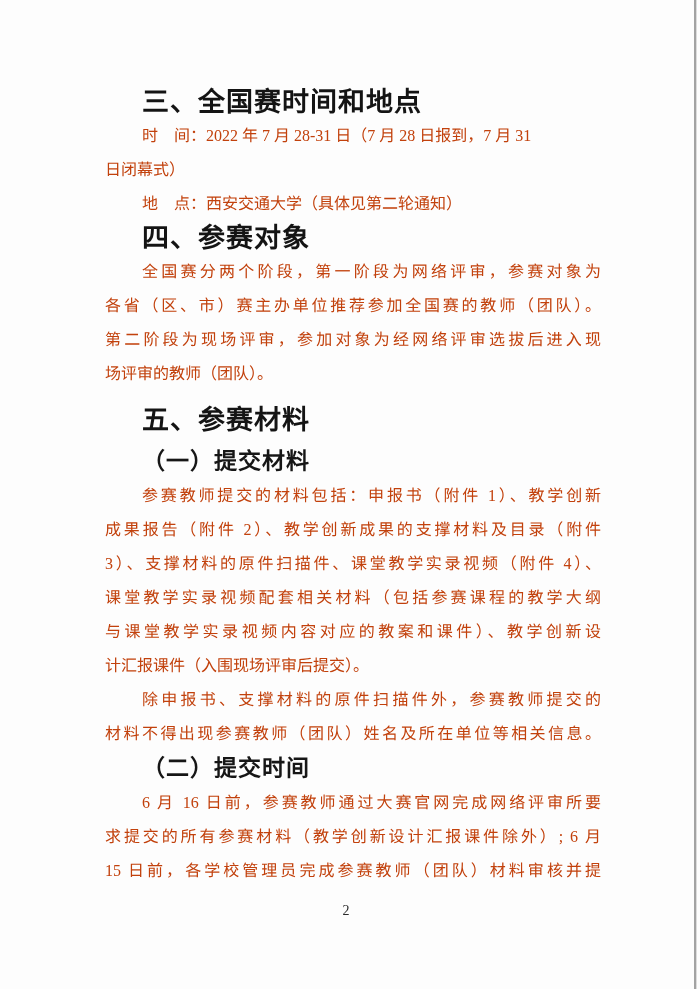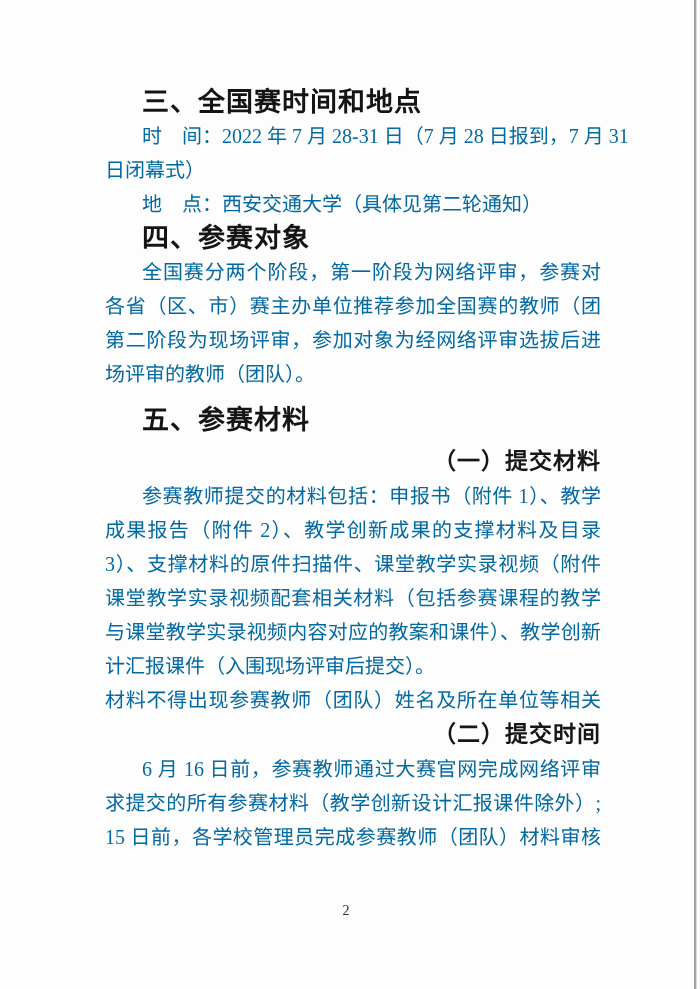--- a/index.html
+++ b/index.html
@@ -14,23 +14,23 @@
   }
   .content {
     position: absolute;
     left: 105px;
     top: 85px;
     width: 496px;
   }
   .ln {
     height: 34px;
     line-height: 34px;
-    font-size: 20px;
+    font-size: 16px;
     white-space: nowrap;
-    color: #0369a1;
+    color: #c2410c;
   }
   .just {
     white-space: normal;
     text-align: justify;
     text-align-last: justify;
     text-justify: inter-character;
     overflow: hidden;
   }
   .ind { text-indent: 37px; }
   .heading {
@@ -38,21 +38,20 @@
     font-weight: bold;
     font-size: 27px;
     letter-spacing: 1px;
     color: #141414;
   }
   .subheading {
     font-weight: bold;
     font-size: 23px;
     letter-spacing: 1px;
     color: #161616;
-    text-align: right;
   }
   .g3 { margin-top: 12px; }
   .g4 { margin-top: 1px; }
   .g8 { margin-top: 8px; }
   .page-num {
     position: absolute;
     top: 903px;
     left: 0;
     width: 692px;
     text-align: center;
@@ -86,20 +85,21 @@
     <div class="ln just">第二阶段为现场评审，参加对象为经网络评审选拔后进入现</div>
     <div class="ln">场评审的教师（团队）。</div>
     <div class="ln heading ind g3">五、参赛材料</div>
     <div class="ln subheading ind g8">（一）提交材料</div>
     <div class="ln ind just">参赛教师提交的材料包括：申报书（附件 1）、教学创新</div>
     <div class="ln just">成果报告（附件 2）、教学创新成果的支撑材料及目录（附件</div>
     <div class="ln just">3）、支撑材料的原件扫描件、课堂教学实录视频（附件 4）、</div>
     <div class="ln just">课堂教学实录视频配套相关材料（包括参赛课程的教学大纲</div>
     <div class="ln just">与课堂教学实录视频内容对应的教案和课件）、教学创新设</div>
     <div class="ln">计汇报课件（入围现场评审后提交）。</div>
+    <div class="ln ind just">除申报书、支撑材料的原件扫描件外，参赛教师提交的</div>
     <div class="ln just">材料不得出现参赛教师（团队）姓名及所在单位等相关信息。</div>
     <div class="ln subheading ind g4">（二）提交时间</div>
     <div class="ln ind just">6 月 16 日前，参赛教师通过大赛官网完成网络评审所要</div>
     <div class="ln just">求提交的所有参赛材料（教学创新设计汇报课件除外）; 6 月</div>
     <div class="ln just">15 日前，各学校管理员完成参赛教师（团队）材料审核并提</div>
   </div>
 
   <div class="page-num">2</div>
 
   <div class="scan-line"></div>

